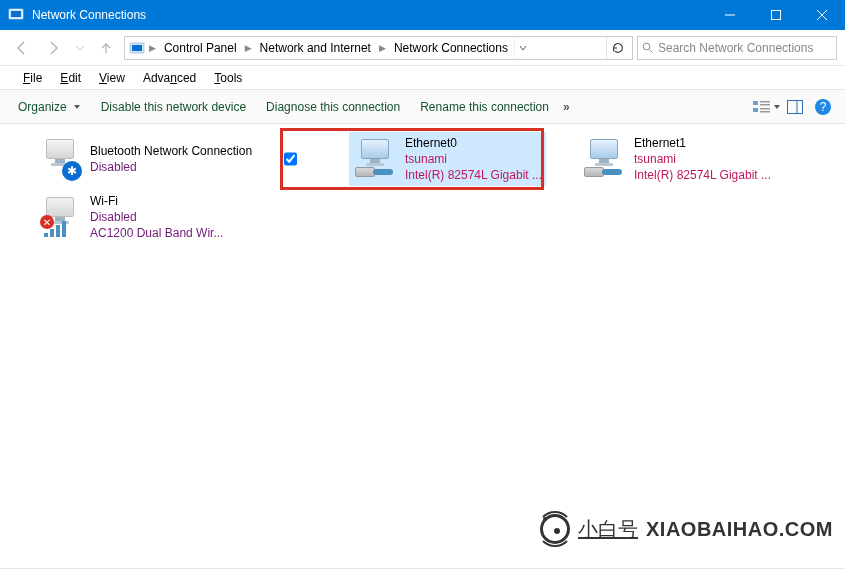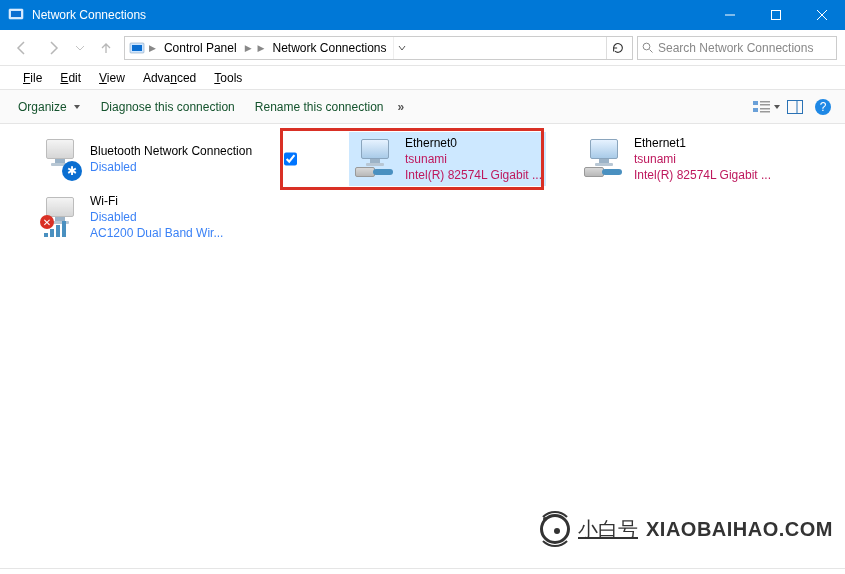--- a/index.html
+++ b/index.html
@@ -50,21 +50,21 @@
 .plug { width: 20px; height: 10px; background: linear-gradient(#d8d8d8,#b8b8b8); border: 1px solid #999; position: absolute; bottom: 4px; left: 2px; border-radius: 2px; }
 .cable { width: 20px; height: 6px; background: #4a90c0; position: absolute; bottom: 6px; right: 4px; border-radius: 3px; }
 .bt-badge { position: absolute; bottom: 0; right: 0; width: 20px; height: 20px; border-radius: 50%; background: #0a6ed1; display: flex; align-items: center; justify-content: center; color: #fff; font-size: 12px; }
 .bars { position: absolute; bottom: 2px; left: 6px; display: flex; align-items: flex-end; gap: 2px; height: 18px; }
 .bars span { width: 4px; background: #4a90c0; }
 .bars span:nth-child(1){height:4px}.bars span:nth-child(2){height:8px}.bars span:nth-child(3){height:12px}.bars span:nth-child(4){height:16px}
 .x-badge { position: absolute; bottom: 10px; left: 2px; width: 14px; height: 14px; border-radius: 50%; background: #d93025; color: #fff; font-size: 10px; display: flex; align-items: center; justify-content: center; }
 .lines { line-height: 1.35; overflow: hidden; }
 .l1 { color: #000; }
 .l2, .l3 { color: #be185d; white-space: nowrap; overflow: hidden; text-overflow: ellipsis; max-width: 170px; }
-.disabled .l2, .disabled .l3 { color: #3b82f6; }
+.disabled .l2, .disabled .l3 { color: #701a75; }
 .disabled .screen { filter: grayscale(100%); opacity: 0.7; }
 
 
 .statusbar { height: 26px; border-top: 1px solid #e5e5e5; display: flex; align-items: center; padding: 0 12px; font-size: 12px; color: #555; gap: 18px; }
 .statusbar .sep { width: 1px; height: 16px; background: #ddd; }
 
 
 .brand { position: absolute; right: 12px; bottom: 30px; display: flex; align-items: center; gap: 8px; font-size: 20px; color: #333; pointer-events: none; }
 .brand .ring { width: 30px; height: 30px; border: 3px solid #333; border-radius: 50%; position: relative; }
 .brand .ring::before, .brand .ring::after { content: ""; position: absolute; border: 2px solid #333; border-radius: 50%; }
@@ -128,20 +128,21 @@
   <div class="addrbar">
     <span class="ico">
         <svg viewBox="0 0 16 16" width="16" height="16">
           <rect x="1" y="3" width="14" height="10" rx="1" fill="#cfe6ff" stroke="#8aa5bd" stroke-width="0.6"></rect>
           <rect x="3" y="5" width="10" height="6" fill="#0a6ed1"></rect>
         </svg>
       </span>
     <span class="crsep">▶</span>
     <span class="crumb">Control Panel</span>
     <span class="crsep">▶</span>
+    <span class="crumb">Network and Internet</span>
     <span class="crsep">▶</span>
     <span class="crumb">Network Connections</span>
     <span class="dropdown-btn">
         <svg width="8" height="8">
           <path d="M1 2 L4 6 L7 2" fill="none" stroke="#555" stroke-width="1"></path>
         </svg>
       </span>
     <span class="refresh">
         <svg width="14" height="14" viewBox="0 0 16 16">
           <path d="M3 8a5 5 0 1 1 1.5 3.5" fill="none" stroke="#333" stroke-width="1.3"></path>
@@ -168,20 +169,21 @@
   <span class="menuitem"><u>T</u>ools</span>
 </div>
 
 <div class="toolbar">
   <div class="toolbtn">
       <span>Organize</span>
       <svg width="8" height="8">
         <path d="M1 2 L4 6 L7 2" fill="#555"></path>
       </svg>
     </div>
+  <div class="toolbtn">Disable this network device</div>
   <div class="toolbtn">Diagnose this connection</div>
   <div class="toolbtn">Rename this connection</div>
   <div class="overflow">»</div>
   <div class="spacer"></div>
   <div class="iconbtn">
       <svg width="18" height="14" viewBox="0 0 18 14">
         <rect x="0" y="1" width="5" height="4" fill="#6aa0d8"></rect>
         <rect x="7" y="1" width="10" height="1.5" fill="#999"></rect>
         <rect x="7" y="4" width="10" height="1.5" fill="#999"></rect>
         <rect x="0" y="8" width="5" height="4" fill="#6aa0d8"></rect>

